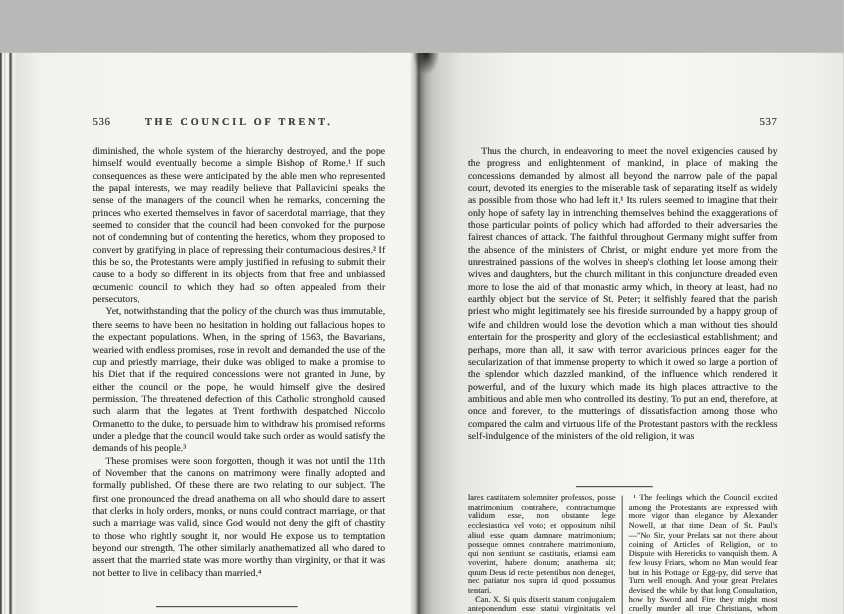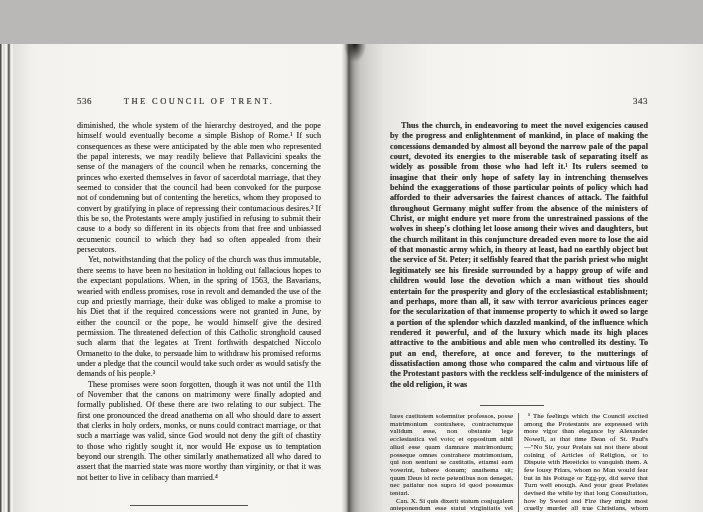--- a/index.html
+++ b/index.html
@@ -34,37 +34,37 @@
     position:absolute; left:368px; top:0; width:335px; height:512px;
     background:linear-gradient(90deg,#d3d2cf 0%,#e6e5e2 5%,#f3f2ef 18%,#f7f6f3 55%,#f1f0ed 92%,#e9e8e5 100%);
   }
 
   
   .headrow { position:absolute; top:52px; height:12px; }
   .lp-head { left:77px;  width:244px; }
   .rp-head { left:390px; width:258px; }
   .runtitle {
     display:block; text-align:center; font-size:8.5px; letter-spacing:2.4px;
-    color:#44433f; text-shadow:0 0 0.4px rgba(60,58,54,0.7); white-space:nowrap;
+    color:#44433f; text-shadow:0 0 0.4px rgba(60,58,54,0.7); white-space:nowrap;font-weight:bold;
   }
   .pagenum {
     position:absolute; top:0; font-size:9px; letter-spacing:0.5px; color:#44433f;
     text-shadow:0 0 0.4px rgba(60,58,54,0.7);
   }
   .pagenum.pn-left  { left:0; }
   .pagenum.pn-right { right:0; }
 
   
   .bodycol {
     position:absolute; top:77px; text-align:justify;
     font-size:8.1px; line-height:10.35px; letter-spacing:0.05px;
     color:#3b3a38; text-shadow:0 0 0.35px rgba(55,53,50,0.65);
   }
   .lp-body { left:77px;  width:244px; }
-  .rp-body { left:390px; width:258px;font-weight:bold; }
+  .rp-body { left:390px; width:258px; }
   .para.indent { text-indent:11px; }
 
   
   .footrule { position:absolute; height:1px; background:#53524f; }
   .lp-rule { left:130px; top:461px; width:118px; }
   .rp-rule { left:480px; top:361px; width:64px; }
 
   
   .fns {
     position:absolute; display:flex; align-items:stretch;
@@ -112,21 +112,21 @@
       <div class="fn">³ Sarpi, Lib. VIII. p. 315.</div>
     </div>
     <div class="fndivider"></div>
     <div class="fncol fncol-r">
       <div class="fn">⁴ Concil. Trident. Sess. XXIV. De Sacrament. Matrimon.</div>
       <div class="fn canon">Can. IX. Si quis dixerit clericos in sacris ordinibus constitutos, vel regu-</div>
     </div>
   </div>
 
   <div class="headrow rp-head">
-    <span class="pagenum pn-right">343</span>
+    <span class="pagenum pn-right">537</span>
   </div>
 
   <div class="bodycol rp-body">
     <p class="para indent">Thus the church, in endeavoring to meet the novel exigencies caused by the progress and enlightenment of mankind, in place of making the concessions demanded by almost all beyond the narrow pale of the papal court, devoted its energies to the miserable task of separating itself as widely as possible from those who had left it.¹ Its rulers seemed to imagine that their only hope of safety lay in intrenching themselves behind the exaggerations of those particular points of policy which had afforded to their adversaries the fairest chances of attack. The faithful throughout Germany might suffer from the absence of the ministers of Christ, or might endure yet more from the unrestrained passions of the wolves in sheep's clothing let loose among their wives and daughters, but the church militant in this conjuncture dreaded even more to lose the aid of that monastic army which, in theory at least, had no earthly object but the service of St. Peter; it selfishly feared that the parish priest who might legitimately see his fireside surrounded by a happy group of wife and children would lose the devotion which a man without ties should entertain for the prosperity and glory of the ecclesiastical establishment; and perhaps, more than all, it saw with terror avaricious princes eager for the secularization of that immense property to which it owed so large a portion of the splendor which dazzled mankind, of the influence which rendered it powerful, and of the luxury which made its high places attractive to the ambitious and able men who controlled its destiny. To put an end, therefore, at once and forever, to the mutterings of dissatisfaction among those who compared the calm and virtuous life of the Protestant pastors with the reckless self-indulgence of the ministers of the old religion, it was</p>
   </div>
 
   <div class="footrule rp-rule"></div>
 
   <div class="fns rp-fns">
     <div class="fncol fncol-l">

